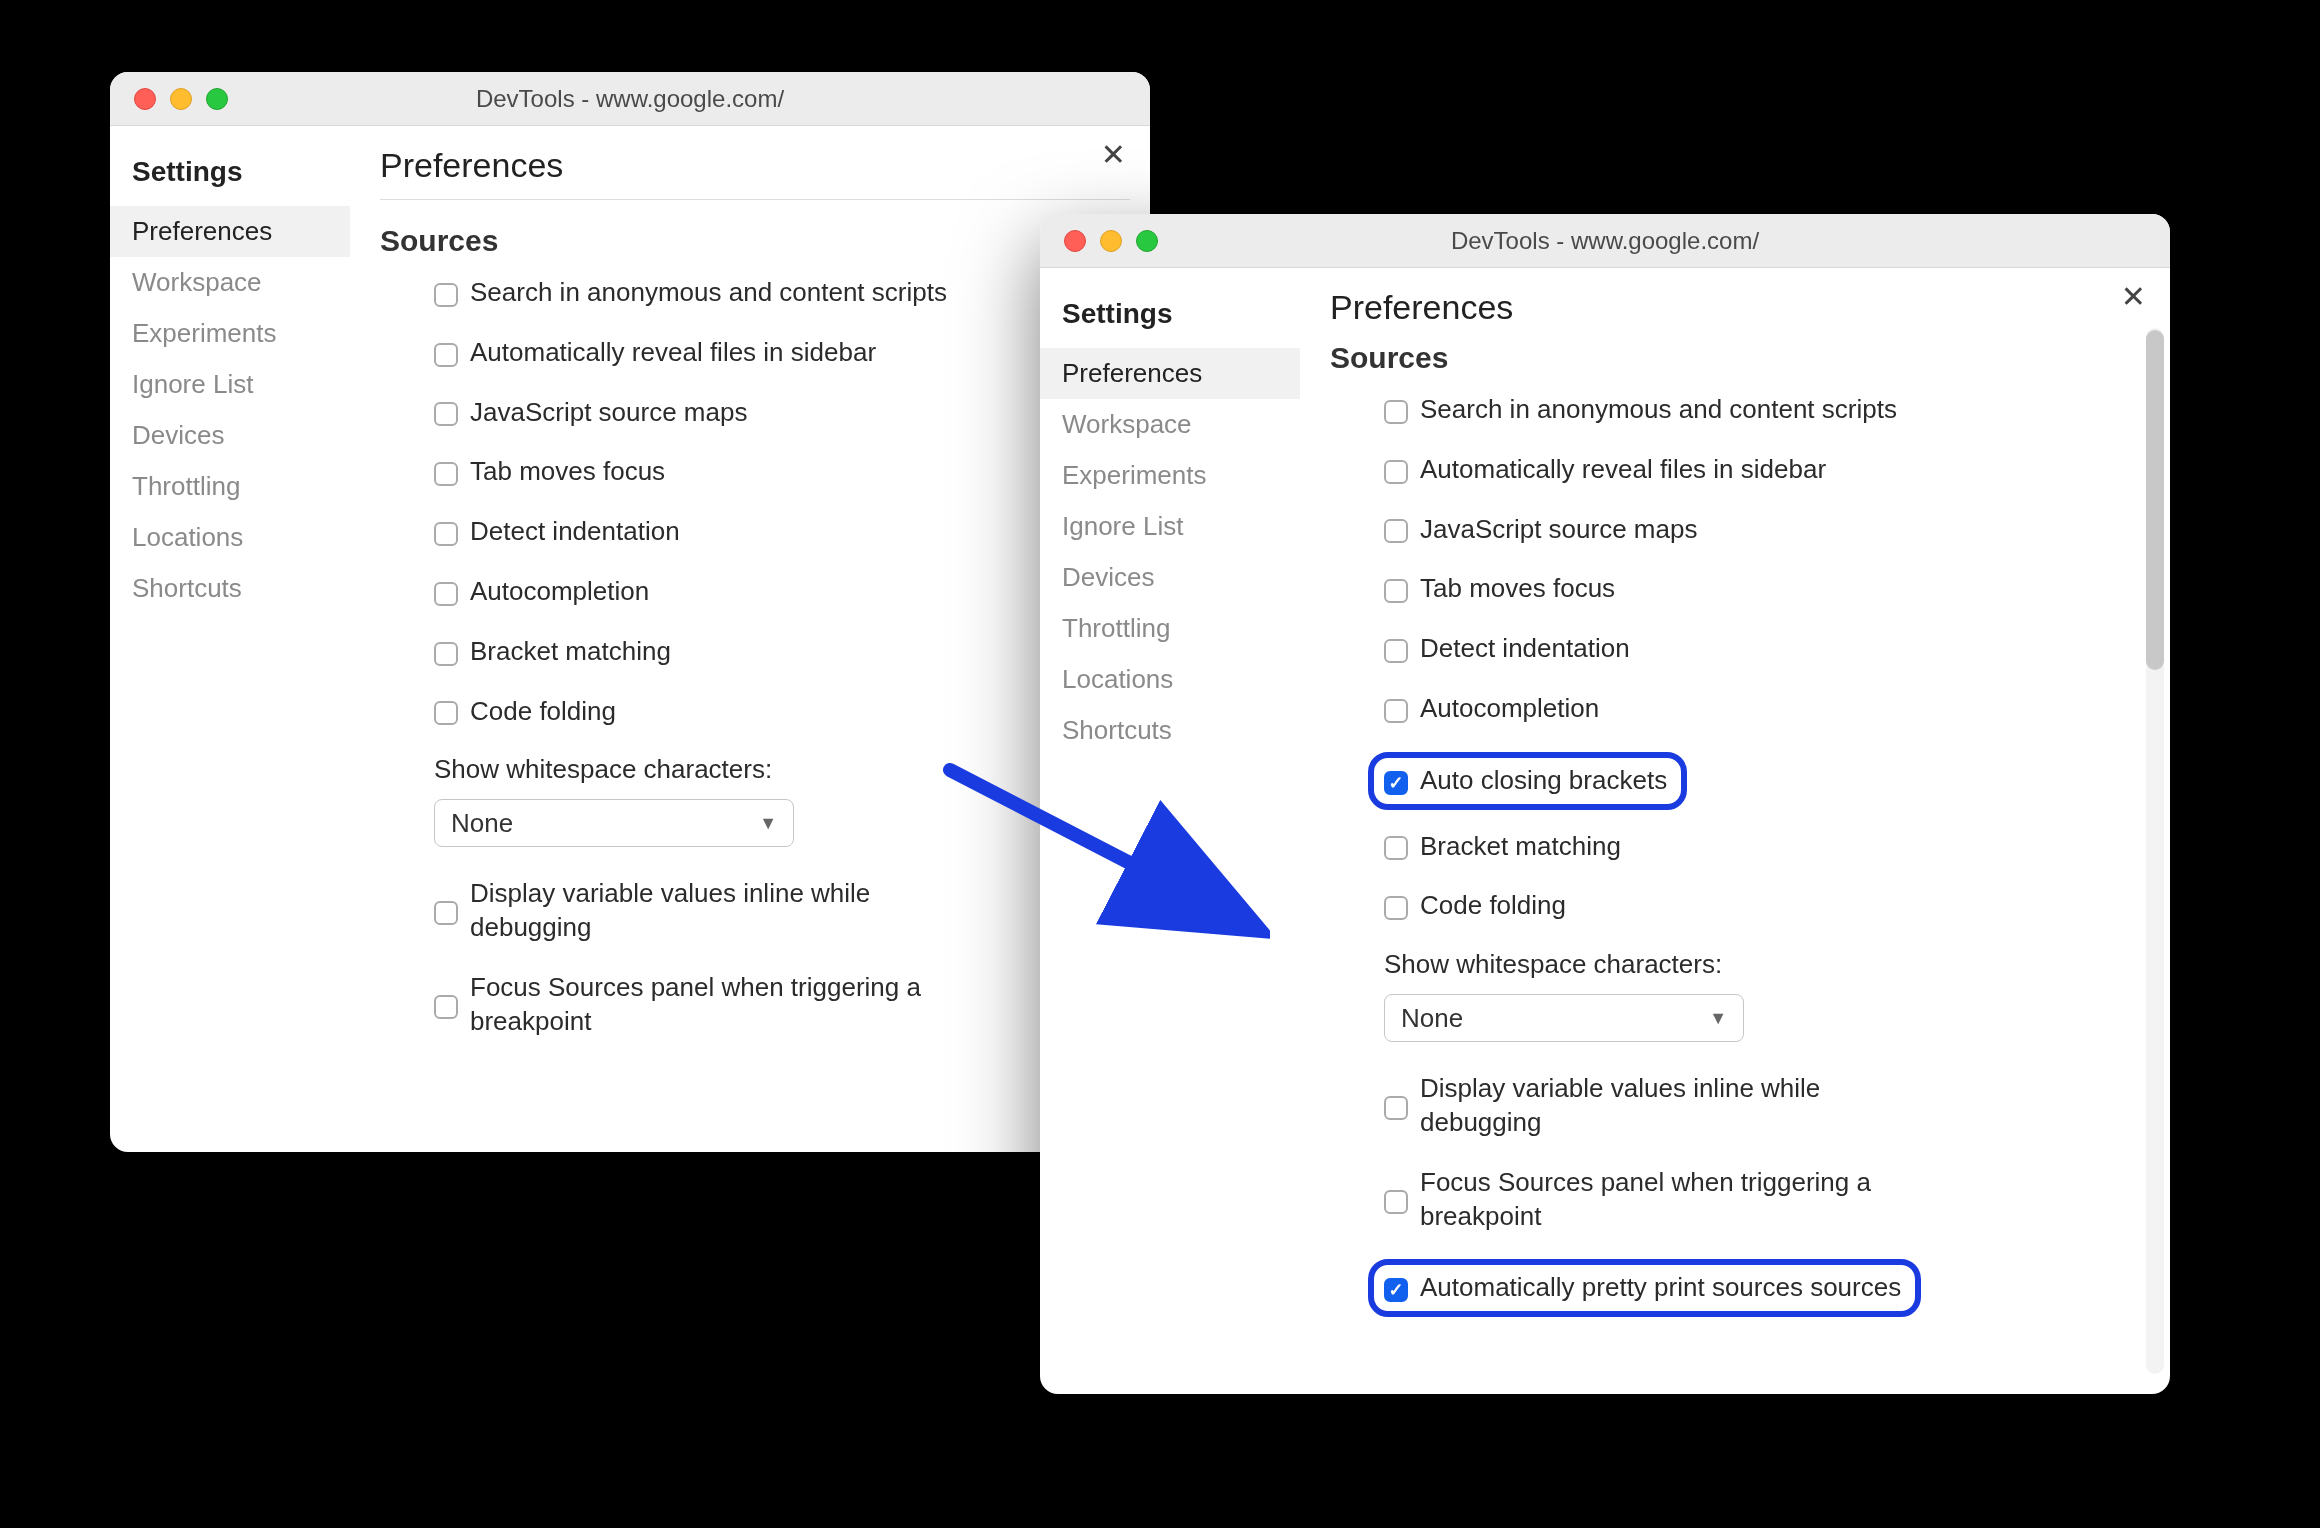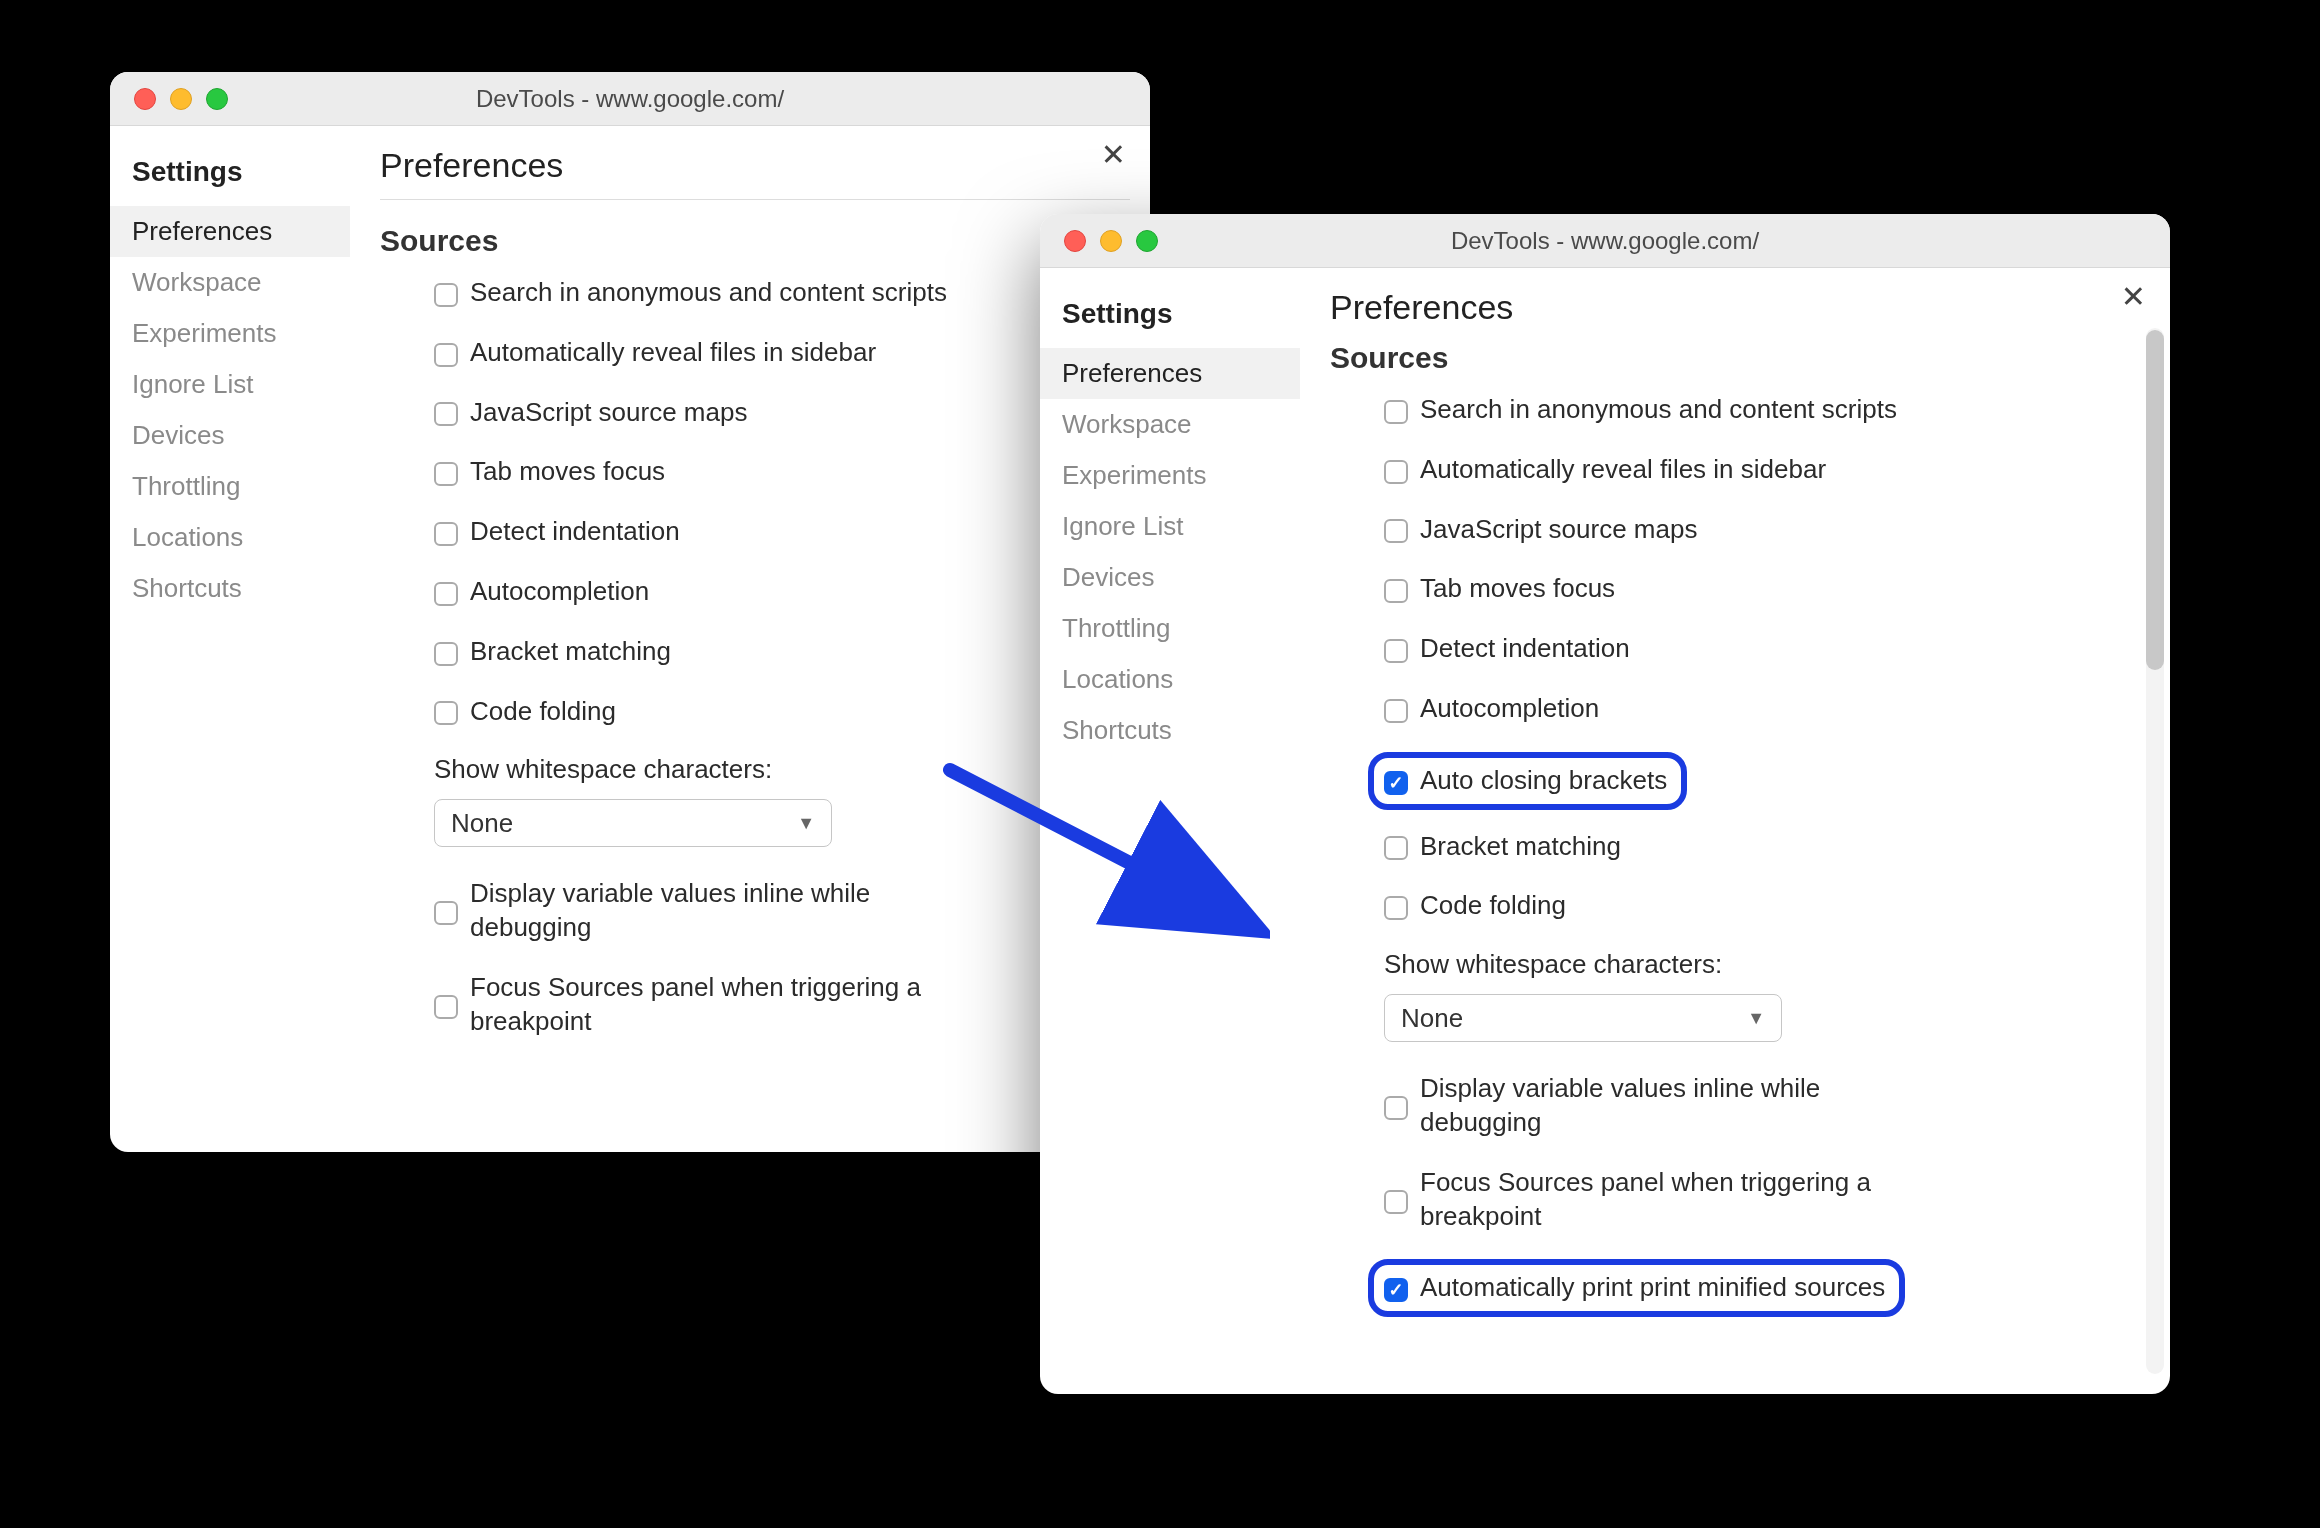--- a/index.html
+++ b/index.html
@@ -156,21 +156,21 @@
     margin-left: -16px;
     margin-bottom: 20px;
   }
   .highlight .opt-row { margin-bottom: 0; }
   .setting-label {
     font-size: 26px;
     color: #2b2b2b;
     margin-bottom: 14px;
   }
   .select {
-    width: 398px;
+    width: 360px;
     height: 48px;
     border: 1px solid #c6c6c6;
     border-radius: 8px;
     display: flex;
     align-items: center;
     justify-content: space-between;
     padding: 0 16px;
     font-size: 26px;
     color: #333;
     margin-bottom: 30px;
@@ -378,21 +378,21 @@
             <div class="opt-label">Display variable values inline while debugging</div>
           </div>
         <div class="opt-row">
             <div class="cb"></div>
             <div class="opt-label">Focus Sources panel when triggering a breakpoint</div>
           </div>
 
         <div class="highlight">
           <div class="opt-row">
             <div class="cb checked"></div>
-            <div class="opt-label">Automatically print print minified sources</div>
+            <div class="opt-label">Automatically pretty print sources sources</div>
           </div>
         </div>
       </div>
 
       <div class="scrollbar-track"></div>
       <div class="scrollbar-thumb"></div>
     </div>
   </div>
 </div>
 

